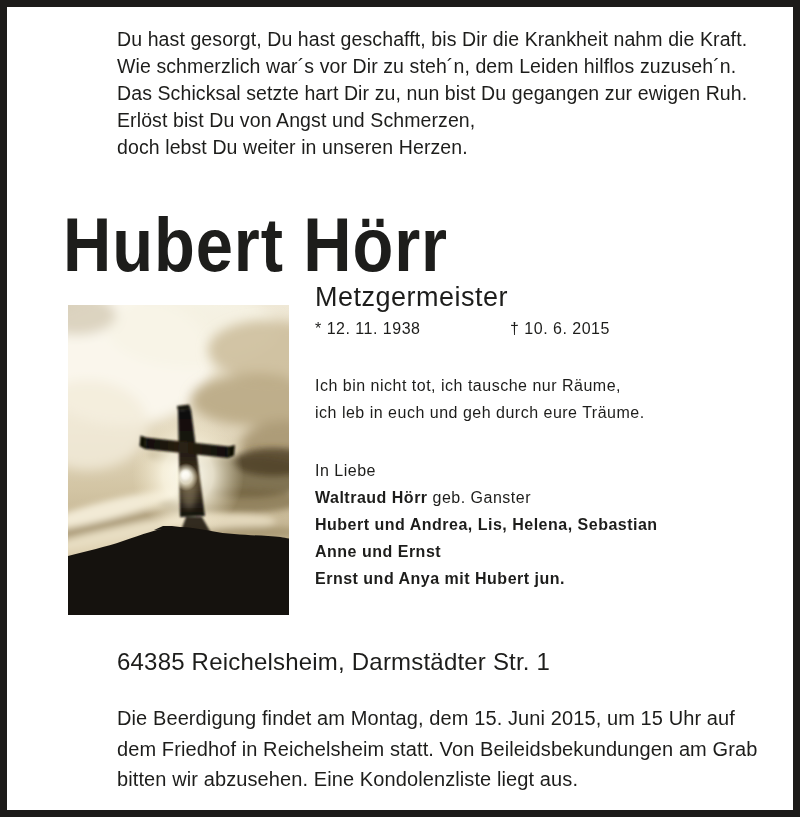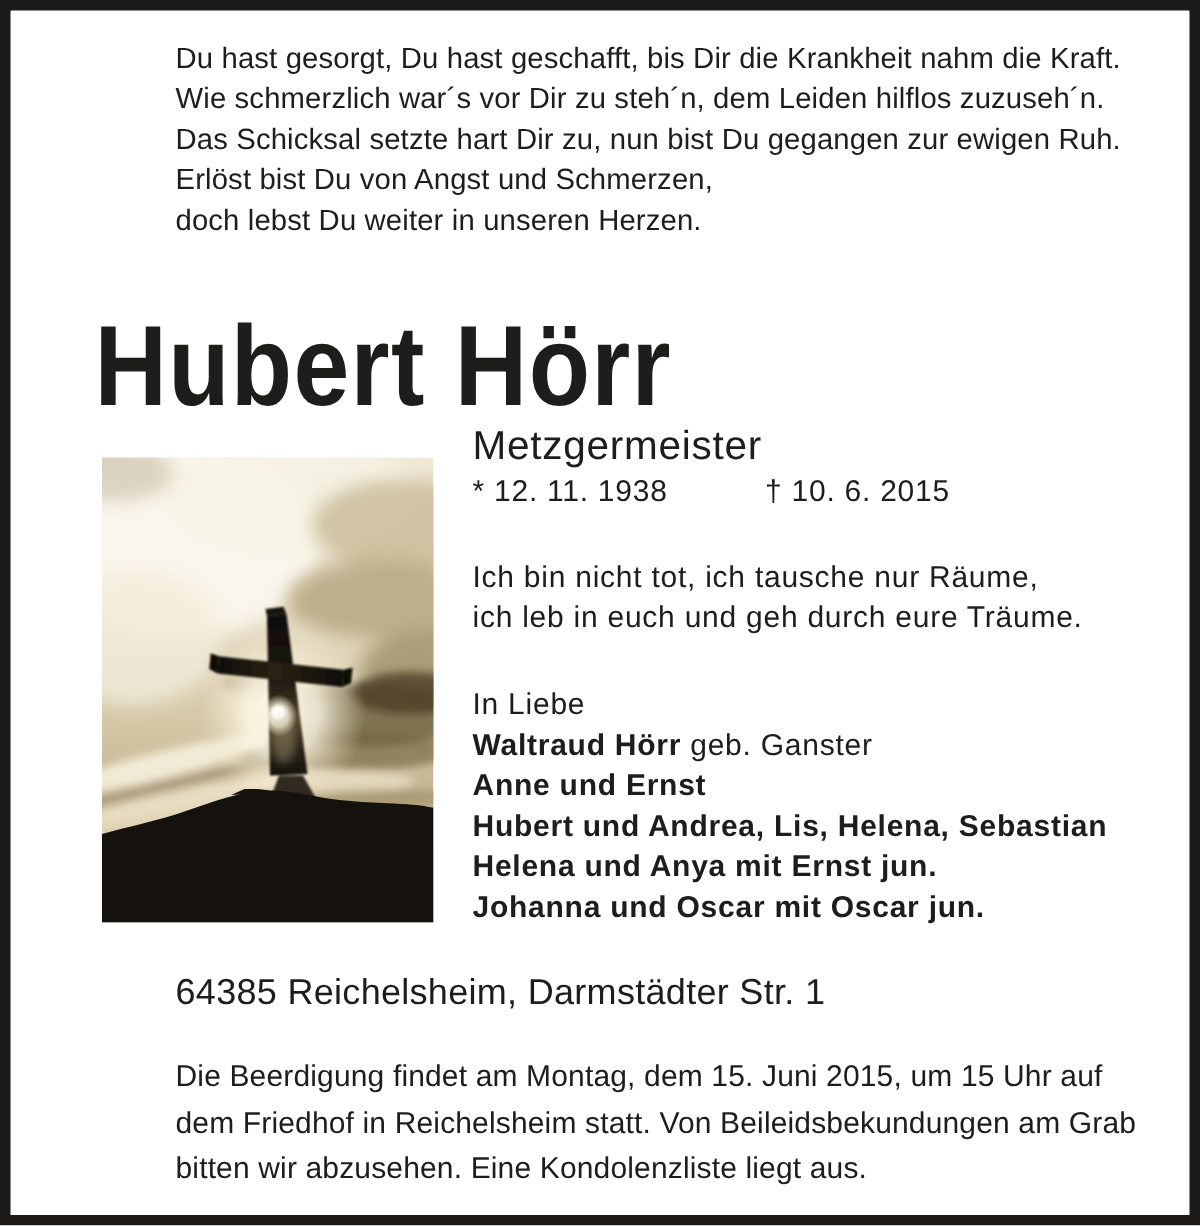--- a/index.html
+++ b/index.html
@@ -24,21 +24,21 @@
   .deceased-name {
     left:56px; top:200px;
     font-size:76px; font-weight:bold;
     letter-spacing:1px; line-height:1;
     transform:scaleX(0.88); transform-origin:left top;
     white-space:nowrap;
   }
   .photo-frame { left:61px; top:298px; width:221px; height:310px; }
   .photo-frame svg { display:block; }
 
-  .col { left:308px; font-size:20px; line-height:27px; letter-spacing:0.5px; }
+  .col { left:308px; font-size:16px; line-height:27px; letter-spacing:0.5px; }
   .profession { top:277px; font-size:27px; }
   .dates-row { top:308px; white-space:nowrap; }
   .birth-date { display:inline-block; width:195px; }
   .verse { top:365px; }
   .closing { top:450px; }
   .family { top:477px; font-weight:bold; }
   .family-line { height:27px; white-space:nowrap; }
   .family-line .regular-part { font-weight:normal; }
 
   .address { left:110px; top:641px; font-size:24px; letter-spacing:0.2px; }
@@ -164,24 +164,23 @@
     <span class="birth-date">* 12. 11. 1938</span><span class="death-date">† 10. 6. 2015</span>
   </div>
 
   <div class="abs col verse pre">Ich bin nicht tot, ich tausche nur Räume,
 ich leb in euch und geh durch eure Träume.</div>
 
   <div class="abs col closing">In Liebe</div>
 
   <div class="abs col family">
     <div class="family-line"><span class="bold-part">Waltraud Hörr</span><span class="regular-part"> geb. Ganster</span></div>
+    <div class="family-line"><span class="bold-part">Hubert und Andrea, Lis, Helena, Sebastian</span><span class="regular-part"></span></div>
     <div class="family-line"><span class="bold-part">Anne und Ernst</span><span class="regular-part"></span></div>
-    <div class="family-line"><span class="bold-part">Hubert und Andrea, Lis, Helena, Sebastian</span><span class="regular-part"></span></div>
-    <div class="family-line"><span class="bold-part">Helena und Anya mit Ernst jun.</span><span class="regular-part"></span></div>
-    <div class="family-line"><span class="bold-part">Johanna und Oscar mit Oscar jun.</span><span class="regular-part"></span></div>
+    <div class="family-line"><span class="bold-part">Ernst und Anya mit Hubert jun.</span><span class="regular-part"></span></div>
   </div>
 
   <div class="abs address">64385 Reichelsheim, Darmstädter Str. 1</div>
 
   <div class="abs funeral pre">Die Beerdigung findet am Montag, dem 15. Juni 2015, um 15 Uhr auf
 dem Friedhof in Reichelsheim statt. Von Beileidsbekundungen am Grab
 bitten wir abzusehen. Eine Kondolenzliste liegt aus.</div>
 
 </div>
 

